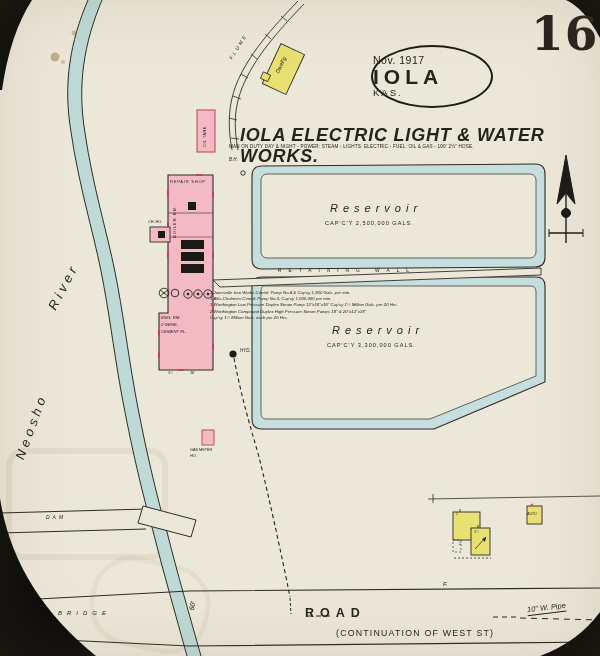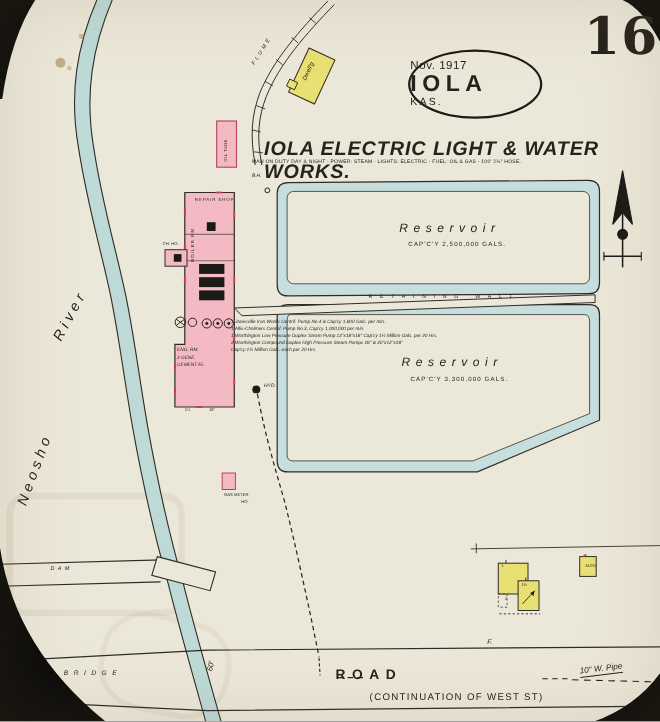--- a/index.html
+++ b/index.html
@@ -3,21 +3,21 @@
 <meta charset="utf-8">
 <style>
   html,body{margin:0;padding:0;background:#777;}
   .canvas{position:relative;width:600px;height:656px;overflow:hidden;
     background:#ece8d9;
     font-family:"Liberation Sans",sans-serif;color:#26221c;}
   .canvas::after{content:"";position:absolute;inset:0;pointer-events:none;
     box-shadow:inset 0 0 70px rgba(120,105,70,.18);}
   svg{position:absolute;left:0;top:0;}
   .lbl{position:absolute;white-space:nowrap;color:#26221c;line-height:1.1;}
-  .ctr{text-align:right;}
+  .ctr{text-align:left;}
   .it{font-style:italic;}
   .ghost{position:absolute;color:rgba(150,138,105,.18);font-family:"DejaVu Serif",serif;
     transform:scaleX(-1);pointer-events:none;}
   .stamp{position:absolute;left:371px;top:45px;width:122px;height:63px;
     border:2.5px solid #1e1b17;border-radius:50%;text-align:left;box-sizing:border-box;}
   .stamp .l1{display:block;margin-top:7px;font-size:10.5px;letter-spacing:.5px;}
   .stamp .l2{display:block;font-size:21px;font-weight:700;letter-spacing:5px;line-height:1;}
   .stamp .l3{display:block;font-size:9.5px;letter-spacing:2px;}
   .pgnum{position:absolute;left:513px;top:6px;font-family:"DejaVu Serif",serif;
     font-weight:700;font-size:47px;letter-spacing:1px;margin-left:18px;}

